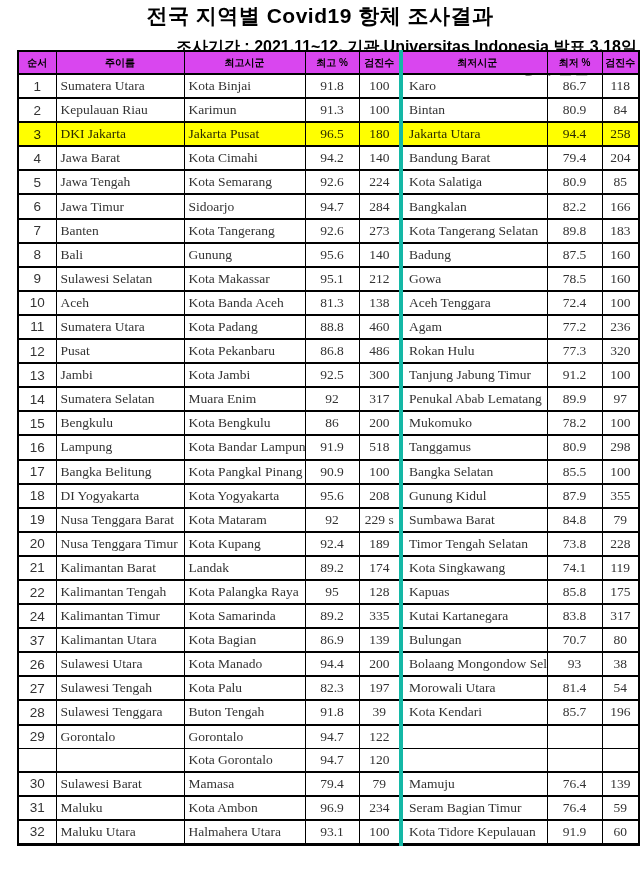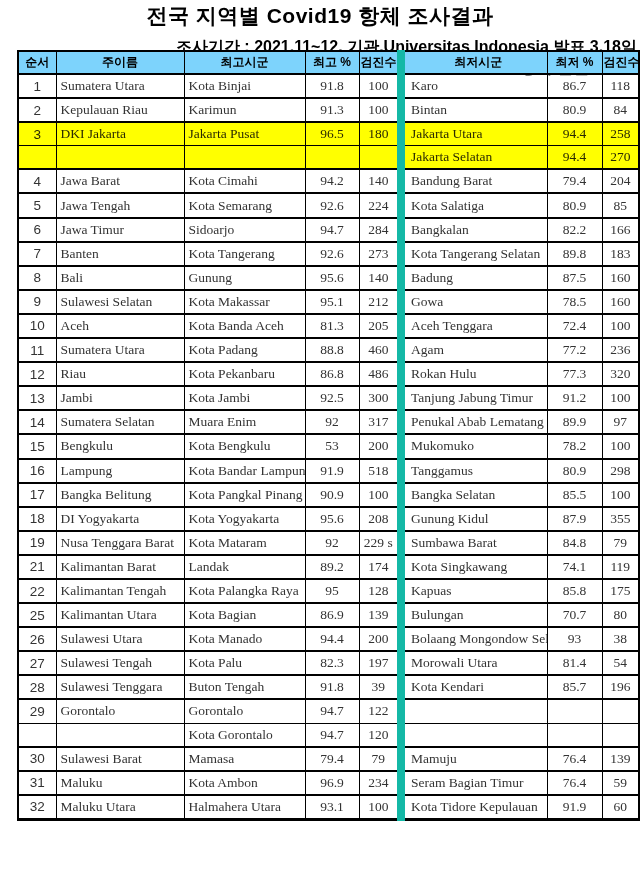--- a/index.html
+++ b/index.html
@@ -16,33 +16,33 @@
     position:absolute; top:37px; left:49px; right:3px;
     display:flex; justify-content:space-between; align-items:flex-end;
     font-size:16px; font-weight:bold;flex-direction:column;
   }
   table.main {
     position:absolute; top:50px; left:17px; width:621px;
     border-collapse:collapse; table-layout:fixed;
     border:2px solid #000; border-bottom-width:3px;
   }
   th {
-    background:#7dd3fc; border:1px solid #000; border-bottom:2px solid #000;
-    height:21px; font-size:12px; font-weight:bold; padding:0 1px;
+    background:#d946ef; border:1px solid #000; border-bottom:2px solid #000;
+    height:21px; font-size:10px; font-weight:bold; padding:0 1px;
     overflow:hidden; white-space:nowrap;
   }
   td {
     border:1px solid #000; height:22.1px; font-size:13.5px; color:#333;
     padding:0 4px; overflow:hidden; white-space:nowrap;
     font-family:"Liberation Serif","DejaVu Serif",serif;
   }
   tr.group-start td { border-top:2px solid #000; }
   td.num { text-align:center; padding:0 2px; }
   td.no  { text-align:center; padding:0 1px; font-family:"Liberation Sans","DejaVu Sans",sans-serif; }
-  th.lowcity-h, td.lowcity { border-left:8px solid #14b8a6;padding-left:6px; }
+  th.lowcity-h, td.lowcity { border-left:4px solid #14b8a6;padding-left:6px; }
   tr.highlight td { background:#ffff00; color:#2b2b00; }
 </style>
 </head>
 <body>
 
 <div class="page">
   <div class="title">전국 지역별 Covid19 항체 조사결과</div>
   <div class="subtitle">
     <span>조사기간 : 2021.11~12. 기관.Universitas Indonesia 발표 3.18일</span>
     <span>정리 한인포스트</span>
@@ -95,30 +95,20 @@
         <tr class="group-start highlight">
           <td class="no">3</td>
           <td class="name">DKI Jakarta</td>
           <td class="name">Jakarta Pusat</td>
           <td class="num">96.5</td>
           <td class="num">180</td>
           <td class="name lowcity">Jakarta Utara</td>
           <td class="num">94.4</td>
           <td class="num">258</td>
         </tr>
-        <tr class=" highlight">
-          <td class="no"></td>
-          <td class="name"></td>
-          <td class="name"></td>
-          <td class="num"></td>
-          <td class="num"></td>
-          <td class="name lowcity">Jakarta Selatan</td>
-          <td class="num">94.4</td>
-          <td class="num">270</td>
-        </tr>
         <tr class="group-start">
           <td class="no">4</td>
           <td class="name">Jawa Barat</td>
           <td class="name">Kota Cimahi</td>
           <td class="num">94.2</td>
           <td class="num">140</td>
           <td class="name lowcity">Bandung Barat</td>
           <td class="num">79.4</td>
           <td class="num">204</td>
         </tr>
@@ -170,38 +160,38 @@
           <td class="num">212</td>
           <td class="name lowcity">Gowa</td>
           <td class="num">78.5</td>
           <td class="num">160</td>
         </tr>
         <tr class="group-start">
           <td class="no">10</td>
           <td class="name">Aceh</td>
           <td class="name">Kota Banda Aceh</td>
           <td class="num">81.3</td>
-          <td class="num">205</td>
+          <td class="num">138</td>
           <td class="name lowcity">Aceh Tenggara</td>
           <td class="num">72.4</td>
           <td class="num">100</td>
         </tr>
         <tr class="group-start">
           <td class="no">11</td>
           <td class="name">Sumatera Utara</td>
           <td class="name">Kota Padang</td>
           <td class="num">88.8</td>
           <td class="num">460</td>
           <td class="name lowcity">Agam</td>
           <td class="num">77.2</td>
           <td class="num">236</td>
         </tr>
         <tr class="group-start">
           <td class="no">12</td>
-          <td class="name">Riau</td>
+          <td class="name">Pusat</td>
           <td class="name">Kota Pekanbaru</td>
           <td class="num">86.8</td>
           <td class="num">486</td>
           <td class="name lowcity">Rokan Hulu</td>
           <td class="num">77.3</td>
           <td class="num">320</td>
         </tr>
         <tr class="group-start">
           <td class="no">13</td>
           <td class="name">Jambi</td>
@@ -219,21 +209,21 @@
           <td class="num">92</td>
           <td class="num">317</td>
           <td class="name lowcity">Penukal Abab Lematang</td>
           <td class="num">89.9</td>
           <td class="num">97</td>
         </tr>
         <tr class="group-start">
           <td class="no">15</td>
           <td class="name">Bengkulu</td>
           <td class="name">Kota Bengkulu</td>
-          <td class="num">53</td>
+          <td class="num">86</td>
           <td class="num">200</td>
           <td class="name lowcity">Mukomuko</td>
           <td class="num">78.2</td>
           <td class="num">100</td>
         </tr>
         <tr class="group-start">
           <td class="no">16</td>
           <td class="name">Lampung</td>
           <td class="name">Kota Bandar Lampung</td>
           <td class="num">91.9</td>
@@ -266,41 +256,61 @@
           <td class="no">19</td>
           <td class="name">Nusa Tenggara Barat</td>
           <td class="name">Kota Mataram</td>
           <td class="num">92</td>
           <td class="num">229 s</td>
           <td class="name lowcity">Sumbawa Barat</td>
           <td class="num">84.8</td>
           <td class="num">79</td>
         </tr>
         <tr class="group-start">
+          <td class="no">20</td>
+          <td class="name">Nusa Tenggara Timur</td>
+          <td class="name">Kota Kupang</td>
+          <td class="num">92.4</td>
+          <td class="num">189</td>
+          <td class="name lowcity">Timor Tengah Selatan</td>
+          <td class="num">73.8</td>
+          <td class="num">228</td>
+        </tr>
+        <tr class="group-start">
           <td class="no">21</td>
           <td class="name">Kalimantan Barat</td>
           <td class="name">Landak</td>
           <td class="num">89.2</td>
           <td class="num">174</td>
           <td class="name lowcity">Kota Singkawang</td>
           <td class="num">74.1</td>
           <td class="num">119</td>
         </tr>
         <tr class="group-start">
           <td class="no">22</td>
           <td class="name">Kalimantan Tengah</td>
           <td class="name">Kota Palangka Raya</td>
           <td class="num">95</td>
           <td class="num">128</td>
           <td class="name lowcity">Kapuas</td>
           <td class="num">85.8</td>
           <td class="num">175</td>
         </tr>
         <tr class="group-start">
-          <td class="no">25</td>
+          <td class="no">24</td>
+          <td class="name">Kalimantan Timur</td>
+          <td class="name">Kota Samarinda</td>
+          <td class="num">89.2</td>
+          <td class="num">335</td>
+          <td class="name lowcity">Kutai Kartanegara</td>
+          <td class="num">83.8</td>
+          <td class="num">317</td>
+        </tr>
+        <tr class="group-start">
+          <td class="no">37</td>
           <td class="name">Kalimantan Utara</td>
           <td class="name">Kota Bagian</td>
           <td class="num">86.9</td>
           <td class="num">139</td>
           <td class="name lowcity">Bulungan</td>
           <td class="num">70.7</td>
           <td class="num">80</td>
         </tr>
         <tr class="group-start">
           <td class="no">26</td>

